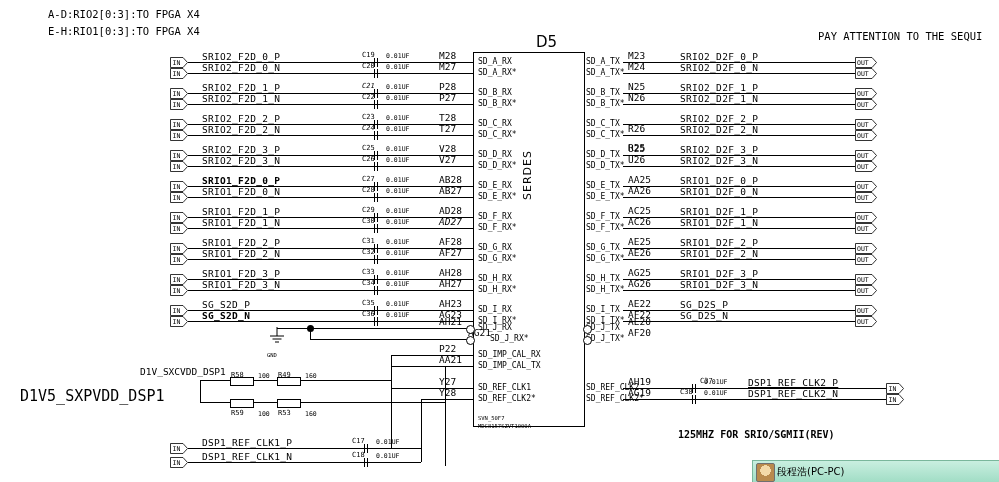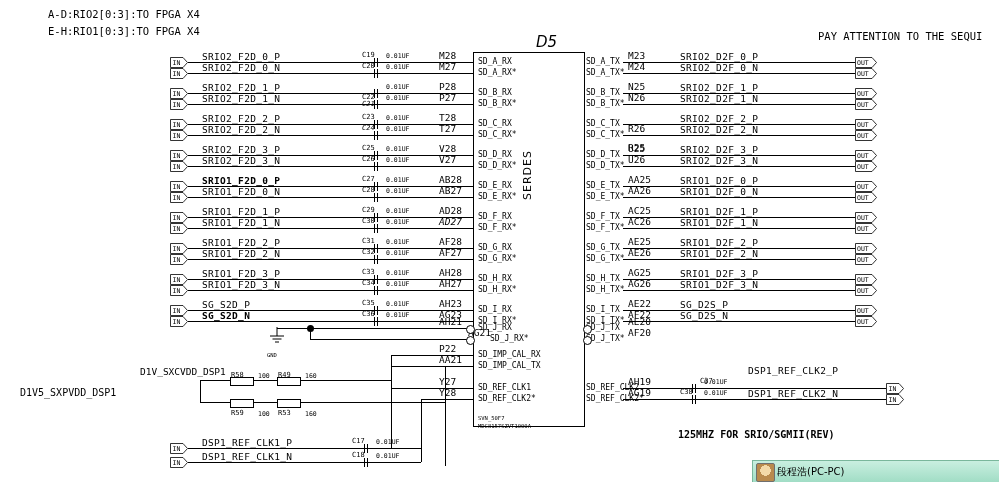--- a/index.html
+++ b/index.html
@@ -31,21 +31,21 @@
            background:radial-gradient(circle at 50% 38%, #f3d9a8 0 38%, #b98a4d 39% 100%);border-radius:2px;}
   .taskbar .nm{position:absolute;left:24px;top:4px;font-family:"DejaVu Sans", sans-serif;font-size:10px;color:#000;}
   .dot{position:absolute;background:#000;border-radius:50%;}
 </style>
 </head>
 <body>
 
 <div class="abs note" style="left:48px;top:8px;">A-D:RIO2[0:3]:TO FPGA X4</div>
 <div class="abs note" style="left:48px;top:25px;">E-H:RIO1[0:3]:TO FPGA X4</div>
 <div class="abs note" style="left:818px;top:30px;">PAY ATTENTION TO THE SEQUI</div>
-<div class="abs title-d5" style="left:536px;top:33px;font-style:italic;">D5</div>
+<div class="abs title-d5" style="left:536px;top:33px;">D5</div>
 
 <div class="abs chipbox" style="left:473px;top:52px;width:110px;height:373px;"></div>
 <div class="abs serdes" style="left:521px;top:200px;transform:rotate(-90deg);transform-origin:left top;">SERDES</div>
 <div class="abs tiny" style="left:478px;top:415px;">SVN_50F7</div>
 <div class="abs tiny" style="left:478px;top:423px;">MDC8157SZVT1000A</div>
 
 <div class="abs note" style="left:678px;top:429px;font-size:10px;font-weight:bold;">125MHZ FOR SRIO/SGMII(REV)</div>
 
 <div id="gen">
     <div class="port" style="left:170px;top:57px;width:18px;height:11px;">
@@ -97,21 +97,21 @@
     <div class="abs netlabel" style="left:202px;top:82px;">SRIO2_F2D_1_P</div>
     <div class="abs netlabel" style="left:202px;top:93px;">SRIO2_F2D_1_N</div>
     <div class="cap" style="left:372px;top:89px;width:7px;height:9px;">
       <div style="position:absolute;left:2px;top:0;width:1px;height:9px;background:#000"></div>
       <div style="position:absolute;left:5px;top:0;width:1px;height:9px;background:#000"></div>
     </div>
     <div class="cap" style="left:372px;top:100px;width:7px;height:9px;">
       <div style="position:absolute;left:2px;top:0;width:1px;height:9px;background:#000"></div>
       <div style="position:absolute;left:5px;top:0;width:1px;height:9px;background:#000"></div>
     </div>
-    <div class="abs capref" style="left:362px;top:100px;font-style:italic;">C21</div>
+    <div class="abs capref" style="left:362px;top:82px;font-style:italic;">C21</div>
     <div class="abs capref" style="left:362px;top:93px;">C22</div>
     <div class="abs capval" style="left:386px;top:83px;">0.01UF</div>
     <div class="abs capval" style="left:386px;top:94px;">0.01UF</div>
     <div class="abs pinnum" style="left:439px;top:81px;">P28</div>
     <div class="abs pinnum" style="left:439px;top:92px;">P27</div>
     <div class="abs pinname" style="left:478px;top:88px;">SD_B_RX</div>
     <div class="abs pinname" style="left:478px;top:99px;">SD_B_RX*</div>
     <div class="port" style="left:170px;top:119px;width:18px;height:11px;">
       <svg width="18" height="11">
         <polygon points="0.5,0.5 13,0.5 17.5,5.5 13,10.5 0.5,10.5" fill="#fff" stroke="#000" stroke-width="0.8"></polygon>
@@ -362,21 +362,21 @@
     <div class="abs pinnum" style="left:439px;top:354px;">AA21</div>
     <div class="abs pinname" style="left:478px;top:350px;">SD_IMP_CAL_RX</div>
     <div class="abs pinname" style="left:478px;top:361px;">SD_IMP_CAL_TX</div>
     <div class="abs wire hline" style="left:391px;top:388px;width:82px;height:1px;"></div>
     <div class="abs wire hline" style="left:421px;top:399px;width:52px;height:1px;"></div>
     <div class="abs pinnum" style="left:439px;top:376px;">Y27</div>
     <div class="abs pinnum" style="left:439px;top:387px;">Y28</div>
     <div class="abs pinname" style="left:478px;top:383px;">SD_REF_CLK1</div>
     <div class="abs pinname" style="left:478px;top:394px;">SD_REF_CLK2*</div>
     <div class="abs note" style="left: 140px; top: 366px; font-size: 9.5px;">D1V_SXCVDD_DSP1</div>
-    <div class="abs note" style="left: 20px; top: 387px; font-size: 10px; text-align: right;">D1V5_SXPVDD_DSP1</div>
+    <div class="abs note" style="left: 20px; top: 387px; font-size: 15px; text-align: right;">D1V5_SXPVDD_DSP1</div>
     <div class="abs wire hline" style="left:200px;top:380px;width:191px;height:1px;"></div>
     <div class="abs wire vline" style="left:200px;top:380px;width:1px;height:22px;"></div>
     <div class="abs wire hline" style="left:200px;top:402px;width:245px;height:1px;"></div>
     <div class="resbox" style="left:230px;top:377px;width:22px;height:7px;"></div>
     <div class="resbox" style="left:277px;top:377px;width:22px;height:7px;"></div>
     <div class="abs capref" style="left:231px;top:371px;">R58</div>
     <div class="abs capval" style="left:258px;top:372px;">100</div>
     <div class="abs capref" style="left:278px;top:371px;">R49</div>
     <div class="abs capval" style="left:305px;top:372px;">160</div>
     <div class="resbox" style="left:230px;top:399px;width:22px;height:7px;"></div>
@@ -613,21 +613,21 @@
       <div style="position:absolute;left:5px;top:0;width:1px;height:9px;background:#000"></div>
     </div>
     <div class="cap" style="left:690px;top:395px;width:7px;height:9px;">
       <div style="position:absolute;left:2px;top:0;width:1px;height:9px;background:#000"></div>
       <div style="position:absolute;left:5px;top:0;width:1px;height:9px;background:#000"></div>
     </div>
     <div class="abs capref" style="left:700px;top:377px;">C37</div>
     <div class="abs capref" style="left:680px;top:388px;">C38</div>
     <div class="abs capval" style="left:704px;top:378px;">0.01UF</div>
     <div class="abs capval" style="left:704px;top:389px;">0.01UF</div>
-    <div class="abs netlabel" style="left:748px;top:365px;">DSP1_REF_CLK2_P</div>
+    <div class="abs netlabel" style="left:748px;top:377px;text-decoration:underline;">DSP1_REF_CLK2_P</div>
     <div class="abs netlabel" style="left:748px;top:388px;">DSP1_REF_CLK2_N</div>
     <div class="port" style="left:886px;top:383px;width:18px;height:11px;">
       <svg width="18" height="11">
         <polygon points="0.5,0.5 13,0.5 17.5,5.5 13,10.5 0.5,10.5" fill="#fff" stroke="#000" stroke-width="0.8"></polygon>
         <text x="2.5" y="8" font-family="DejaVu Sans Mono, monospace" font-size="6.5" fill="#000">IN</text>
       </svg>
     </div>
     <div class="port" style="left:886px;top:394px;width:18px;height:11px;">
       <svg width="18" height="11">
         <polygon points="0.5,0.5 13,0.5 17.5,5.5 13,10.5 0.5,10.5" fill="#fff" stroke="#000" stroke-width="0.8"></polygon>

